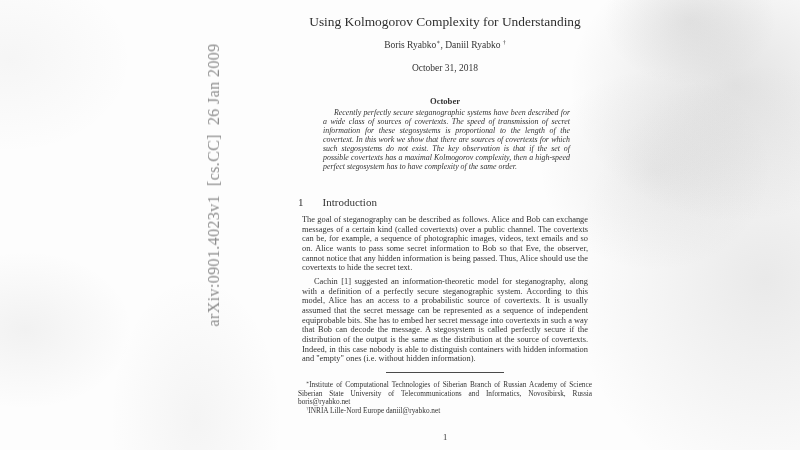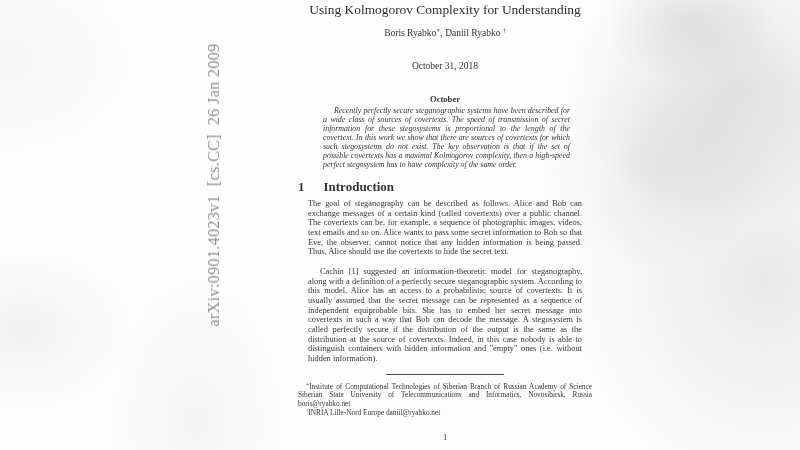--- a/index.html
+++ b/index.html
@@ -40,50 +40,50 @@
     filter: blur(0.22px);
   }
 
   .title-line {
     text-align: center;
     font-size: 13.4px;
     line-height: 16px;
     white-space: nowrap;
     color: var(--title_text, #2e2e2e);
   }
-  .title-line:first-child { margin-top: 2px; }
+  .title-line:first-child { margin-top: 14px; }
 
   .authors { margin-top: 10px; text-align: center; font-size: 9.5px; line-height: 11px; }
   .authors sup, .footnote sup { vertical-align: super; font-size: 64%; line-height: 0; }
 
-  .date { margin-top: 22px; text-align: center; font-size: 9.5px; line-height: 11px; }
+  .date { margin-top: 12px; text-align: center; font-size: 9.5px; line-height: 11px; }
 
   .abstract-heading {
     margin-top: 22px;
     text-align: center;
     font-weight: bold;
     font-size: 8.6px; line-height: 10px;
   }
   .abstract-text {
     margin: 2px 22px 0 25px;
     font-size: 7.9px; line-height: 9px;
     text-align: justify;
     text-indent: 11px;
     font-style: italic;
   }
 
   .section-heading {
-    margin-top: 10px;
-    font-weight: bold;
-    font-size: 13px; line-height: 15px;
+    margin-top: 24px;
+    font-weight: normal;
+    font-size: 11px; line-height: 15px;
   }
   .section-heading .sec-title { margin-left: 19px; }
 
   .para {
-    margin: 10px;
+    margin: 4px;
     font-size: 8.4px; line-height: 9.65px;
     text-align: justify;
   }
   .para.first { margin-top: 5px; }
   .para.indent { text-indent: 12px; }
 
   .footnote-rule {
     margin-top: 8px;
     width: 118px;
     border: 0; border-top: 1px solid #4a4a4a;

